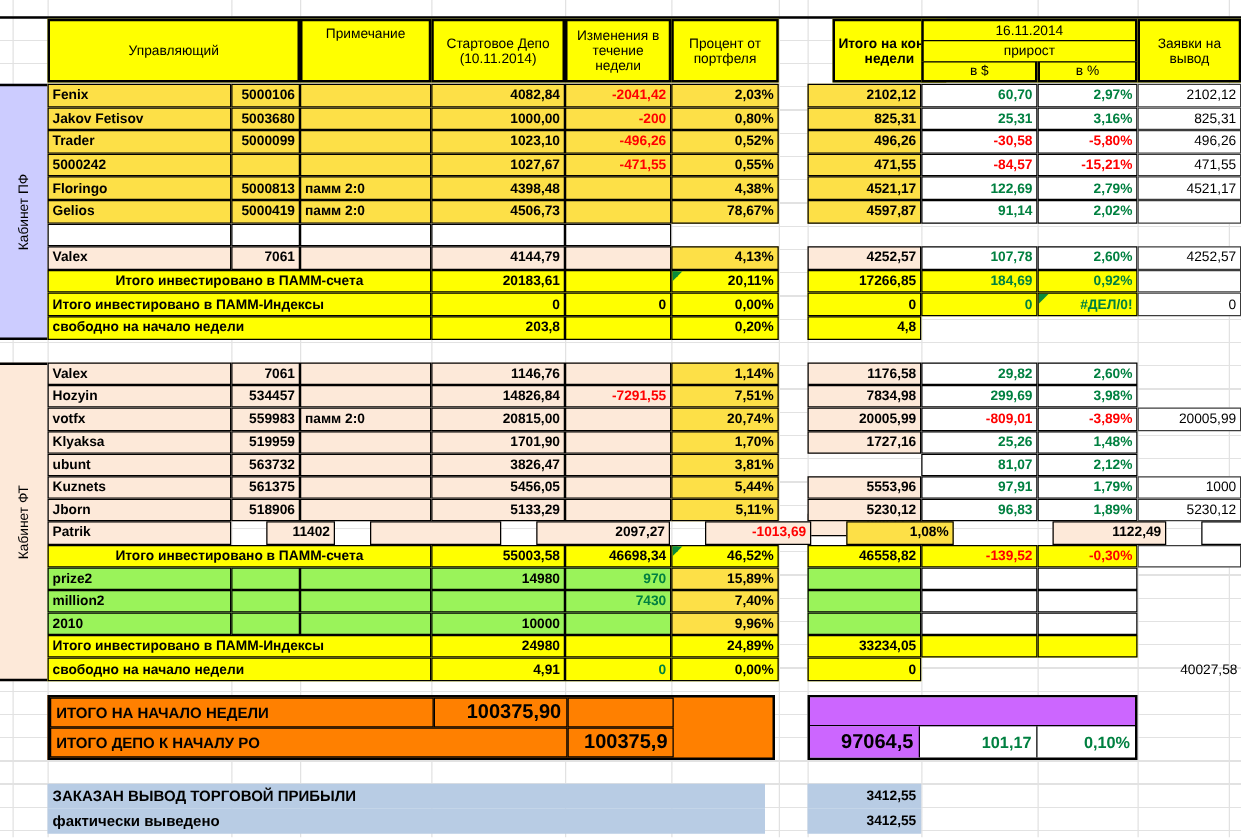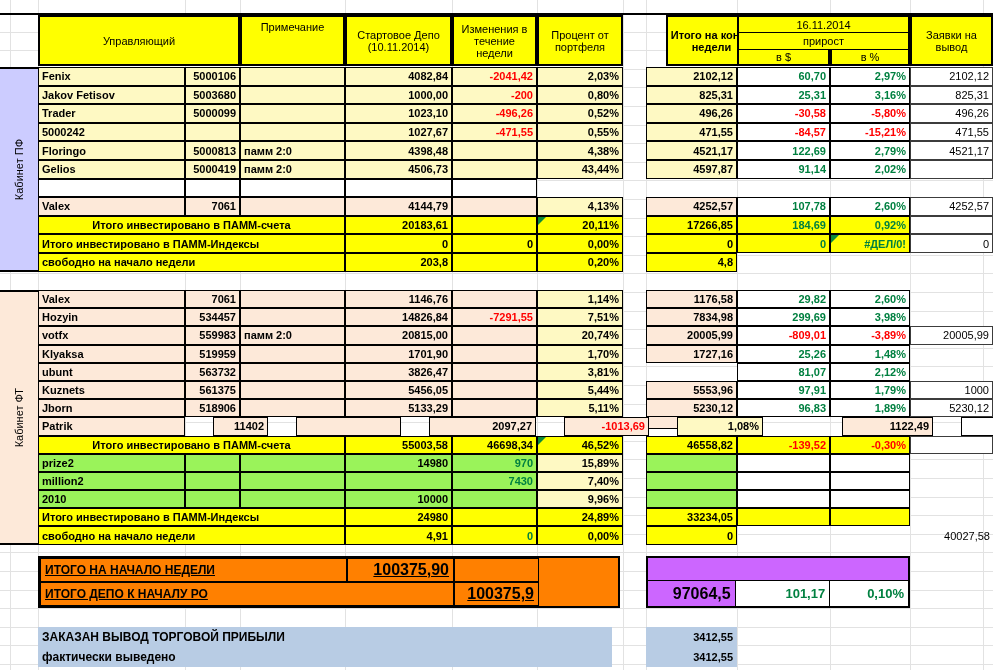--- a/index.html
+++ b/index.html
@@ -53,39 +53,39 @@
   #block2{top:290px;}
   .row{display:flex;margin-left:38px;}
   .c{box-sizing:border-box;height:100%;padding:0 3px;font-size:11px;font-weight:bold;
      color:#000;overflow:hidden;white-space:nowrap;flex:0 0 auto;display:flex;
      align-items:center;justify-content:flex-start;}
   .num{justify-content:flex-end;}
   .ctr{justify-content:center;}
   .bd{border:1px solid #000;}
   .bdo{border:1px solid #3c3c3c;background:#fff;}
   .nob{background:transparent;}
-  .lav{background:#fef9c3;}
+  .lav{background:#fde047;}
   .pch{background:#FDE9D9;}
   .yel{background:#FFFF00;}
   .grn{background:#9AF35A;}
   .wht{background:#fff;}
   .tg{color:#008040;}
   .tr{color:#FF0000;}
   .fwn{font-weight:normal;}
   .tri{position:relative;}
   .tri::after{content:"";position:absolute;left:0;top:0;width:0;height:0;
     border:4px solid transparent;border-top-color:#0a8a3a;border-left-color:#0a8a3a;}
 
   
   #orange{position:absolute;left:38px;top:556px;width:582px;height:52px;
           background:#FF8000;border:2px solid #000;box-sizing:border-box;}
   #orange .orow{display:flex;height:24px;}
   #orange .oc{box-sizing:border-box;display:flex;align-items:center;padding:0 4px;
               font-weight:bold;color:#000;white-space:nowrap;overflow:hidden;}
-  #orange .obd{border:1px solid #000;text-decoration:underline;}
+  #orange .obd{border:1px solid #000;}
   #o-lbl1{width:307px;font-size:12px;}
   #o-val1{width:107px;font-size:16px;justify-content:flex-end;}
   #o-emp1{width:85px;}
   #o-lbl2{width:414px;font-size:12px;}
   #o-val2{width:85px;font-size:16px;justify-content:flex-end;}
   .ofill{flex:1;}
 
   
   #purple{position:absolute;left:646px;top:556px;width:264px;height:52px;
           border:2px solid #000;box-sizing:border-box;background:#fff;}
@@ -197,21 +197,21 @@
         <div class="c wht bd num tg" style="width: 93px;">122,69</div>
         <div class="c wht bd num tg" style="width: 80px;">2,79%</div>
         <div class="c bdo num fwn" style="width: 83px;">4521,17</div>
       </div>
       <div class="row" style="height: 18.6px;">
         <div class="c lav bd" style="width: 147px;">Gelios</div>
         <div class="c lav bd num" style="width: 55px;">5000419</div>
         <div class="c lav bd" style="width: 105px;">памм 2:0</div>
         <div class="c lav bd num" style="width: 107px;">4506,73</div>
         <div class="c lav bd num" style="width: 85px;"></div>
-        <div class="c lav bd num" style="width: 86px;">43,44%</div>
+        <div class="c lav bd num" style="width: 86px;">78,67%</div>
         <div class="c nob" style="width: 23px;"></div>
         <div class="c lav bd num" style="width: 91px;">4597,87</div>
         <div class="c wht bd num tg" style="width: 93px;">91,14</div>
         <div class="c wht bd num tg" style="width: 80px;">2,02%</div>
         <div class="c bdo num fwn" style="width: 83px;"></div>
       </div>
       <div class="row" style="height: 18.6px;">
         <div class="c wht bd" style="width: 147px;"></div>
         <div class="c wht bd" style="width: 55px;"></div>
         <div class="c wht bd" style="width: 105px;"></div>

